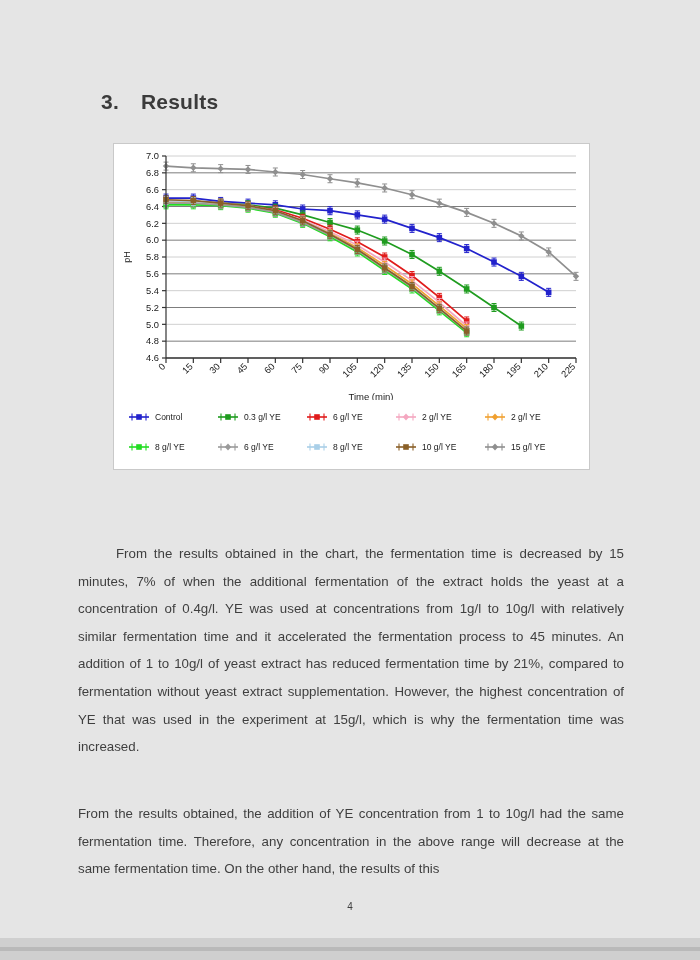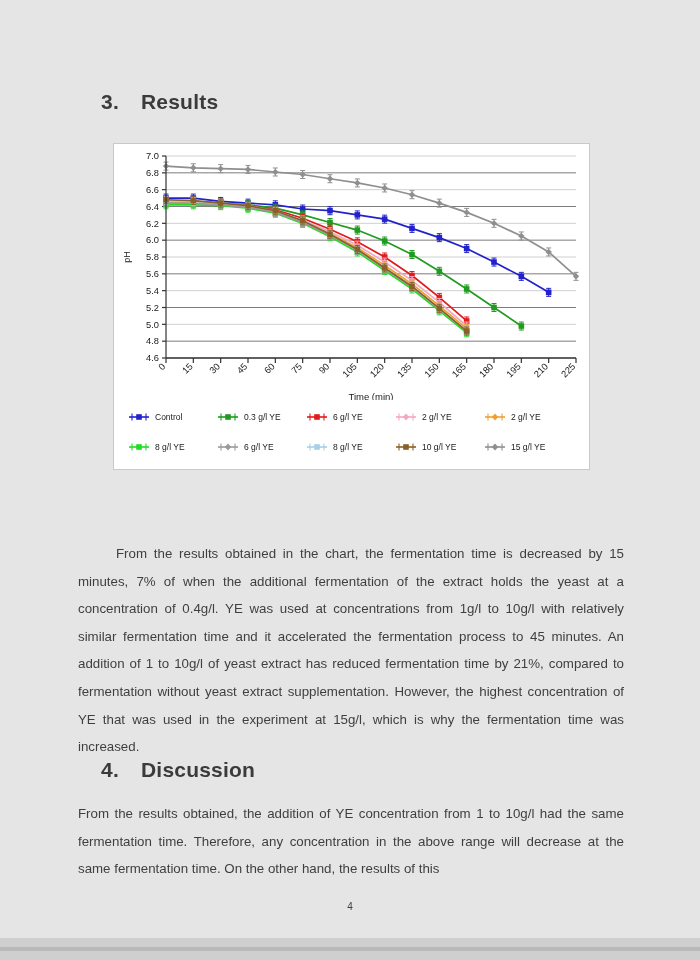--- a/index.html
+++ b/index.html
@@ -862,23 +862,20 @@
             </svg>
             <span class="legend-label">15 g/l YE</span>
           </div>
         </div>
       </div>
   </div>
 
 
   <div class="body-par" id="par-results">From the results obtained in the chart, the fermentation time is decreased by 15 minutes, 7% of when the additional fermentation of the extract holds the yeast at a concentration of 0.4g/l. YE was used at concentrations from 1g/l to 10g/l with relatively similar fermentation time and it accelerated the fermentation process to 45 minutes. An addition of 1 to 10g/l of yeast extract has reduced fermentation time by 21%, compared to fermentation without yeast extract supplementation. However, the highest concentration of YE that was used in the experiment at 15g/l, which is why the fermentation time was increased.</div>
 
-  <div class="section-heading" id="discussion-heading">
-    <span class="num">4.</span><span>Discussion</span>
-  </div>
 
   <div class="body-par" id="par-discussion">From the results obtained, the addition of YE concentration from 1 to 10g/l had the same fermentation time. Therefore, any concentration in the above range will decrease at the same fermentation time. On the other hand, the results of this</div>
 
   <div id="page-number">4</div>
 </div>
 
 <div id="footer-strip">
   <div class="bar"></div>
 </div>
 

